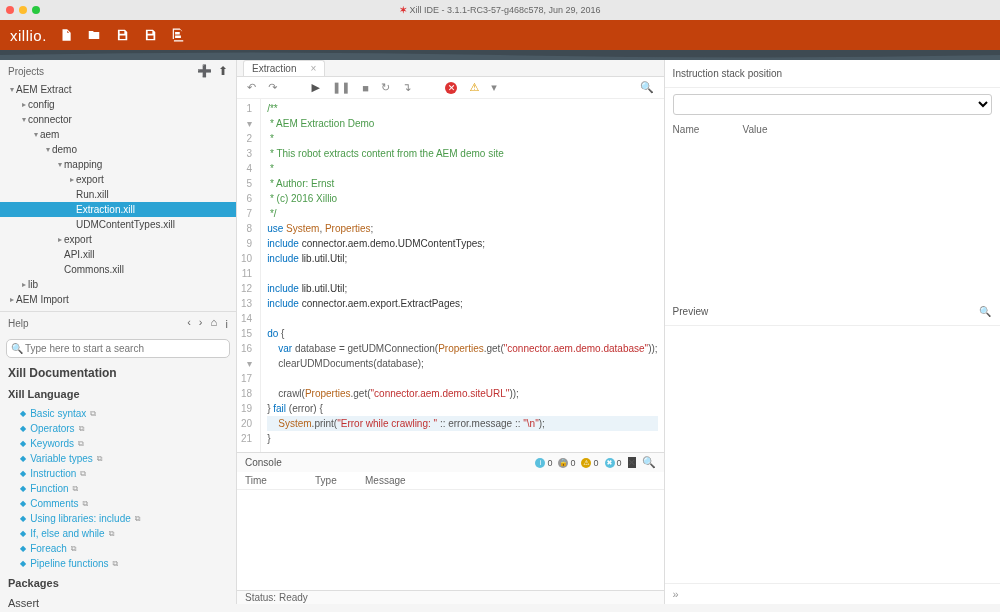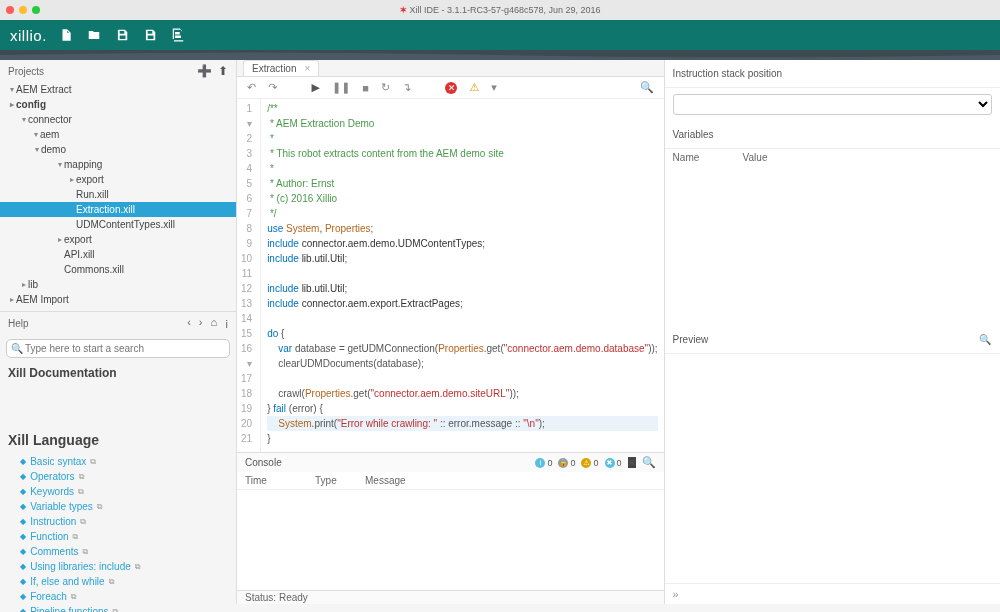--- a/index.html
+++ b/index.html
@@ -7,21 +7,21 @@
 
 .titlebar { height: 20px; background: #e8e8e8; position: relative; display: flex; align-items: center; }
 .traffic-lights { display: flex; gap: 5px; position: absolute; left: 6px; }
 .traffic-lights span { width: 8px; height: 8px; border-radius: 50%; display: block; }
 .tl-red { background: #ff5f56; }
 .tl-yellow { background: #ffbd2e; }
 .tl-green { background: #27c93f; }
 .win-title { margin: 0 auto; font-size: 9px; color: #666; }
 .win-title .redicon { color: #d33; font-weight: bold; }
 
-.toolbar { height: 30px; background: #0f766e; display: flex; align-items: center; padding: 0 10px; color: #fff; }
+.toolbar { height: 30px; background: #c2410c; display: flex; align-items: center; padding: 0 10px; color: #fff; }
 .logo { font-size: 15px; font-weight: 300; letter-spacing: 0.5px; margin-right: 12px; }
 .toolbar-icons { display: flex; gap: 14px; }
 .toolbar-icons .ico { width: 14px; height: 14px; fill: #fff; cursor: pointer; }
 .toolbar-right { margin-left: auto; }
 
 .wave { height: 10px; background: #3e4a52; position: relative; overflow: hidden; }
 .wave svg { position: absolute; top: 0; left: 0; width: 100%; height: 100%; }
 
 .main { display: flex; height: calc(100% - 54px - 14px); }
 
@@ -40,32 +40,32 @@
 
 .help-section { border-top: 1px solid #ddd; padding: 4px 8px; display: flex; align-items: center; font-size: 10px; color: #666; margin-top: 4px; }
 .help-section .nav { margin-left: auto; display: flex; gap: 8px; font-size: 11px; cursor: pointer; }
 
 .search-box { margin: 4px 6px; }
 .search-box input { width: 100%; font-size: 10px; padding: 3px 6px 3px 18px; border: 1px solid #ccc; border-radius: 5px; background: #fff; }
 .search-wrap { position: relative; }
 .search-wrap .sicon { position: absolute; left: 5px; top: 4px; font-size: 10px; color: #999; }
 
 .doc-header { font-size: 12px; font-weight: 600; color: #444; padding: 4px 8px; }
-.doc-section { font-size: 14px; font-weight: 600; padding: 4px 8px; color: #444; margin-top: 44px; }
+.doc-section { font-size: 11px; font-weight: 600; padding: 4px 8px; color: #444; }
 .doc-list { padding: 2px 0; }
 .doc-item { padding: 2px 8px 2px 20px; font-size: 10px; display: flex; align-items: center; gap: 4px; }
 .bullet { color: #2ba3d4; font-size: 8px; }
 .doc-link { color: #2ba3d4; cursor: pointer; }
 .ext-icon { color: #999; font-size: 8px; }
 .doc-item.sig { color: #999; }
 .doc-item.sig .fn { color: #2ba3d4; }
 
 .center { flex: 1; display: flex; flex-direction: column; background: #fff; }
 .tab-bar { height: 17px; display: flex; align-items: flex-end; background: #f5f5f5; border-bottom: 1px solid #ddd; padding-left: 6px; }
-.tab { background: #fff; border: 1px solid #ddd; border-bottom: none; padding: 2px 8px; font-size: 10px; display: flex; align-items: center; gap: 8px; border-radius: 3px 3px 0 0; }
+.tab { background: #fff; border: 1px solid #ddd; border-bottom: none; padding: 2px 8px; font-size: 10px; display: flex; align-items: center; gap: 14px; border-radius: 3px 3px 0 0; }
 .tab .close { color: #aaa; font-size: 10px; cursor: pointer; }
 
 .editor-toolbar { height: 22px; border-bottom: 1px solid #eee; display: flex; align-items: center; padding: 0 10px; gap: 12px; }
 .et-icon { color: #888; font-size: 11px; cursor: pointer; }
 .et-icon.play { color: #555; }
 .et-icon.stop-red { color: #fff; background: #d33; border-radius: 50%; width: 12px; height: 12px; display: inline-flex; align-items: center; justify-content: center; font-size: 9px; }
 .et-icon.warn { color: #d90; }
 .et-right { margin-left: auto; }
 
 .editor { flex: 1; display: flex; font-family: Menlo, Consolas, monospace; font-size: 10px; line-height: 15px; overflow: auto; }
@@ -161,33 +161,33 @@
       <div class="actions">
         <span>➕</span>
         <span>⬆</span>
       </div>
     </div>
     <div class="tree" id="tree">
         <div class="tree-item" style="padding-left: 8px;">
           <span class="arrow down"></span>
           <span> AEM Extract</span>
         </div>
-        <div class="tree-item" style="padding-left: 8px; font-weight: bold;">
+        <div class="tree-item" style="padding-left: 20px;">
           <span class="arrow right"></span>
           <span> config</span>
         </div>
         <div class="tree-item" style="padding-left: 20px;">
           <span class="arrow down"></span>
           <span> connector</span>
         </div>
         <div class="tree-item" style="padding-left: 32px;">
           <span class="arrow down"></span>
           <span> aem</span>
         </div>
-        <div class="tree-item" style="padding-left: 33px;">
+        <div class="tree-item" style="padding-left: 44px;">
           <span class="arrow down"></span>
           <span> demo</span>
         </div>
         <div class="tree-item" style="padding-left: 56px;">
           <span class="arrow down"></span>
           <span> mapping</span>
         </div>
         <div class="tree-item" style="padding-left: 68px;">
           <span class="arrow right"></span>
           <span> export</span>
@@ -296,20 +296,21 @@
           <span class="doc-link">Foreach</span> 
           <span class="ext-icon">⧉</span>
         </div>
         <div class="doc-item">
           <span class="bullet">◆</span> 
           <span class="doc-link">Pipeline functions</span> 
           <span class="ext-icon">⧉</span>
         </div>
       </div>
     <div class="doc-section">Packages</div>
+    <div class="doc-section" style="font-weight:400">Assert</div>
     <div class="doc-list" id="assertlist">
         <div class="doc-item sig"> <span class="fn">equal</span>(actual, expected, message)</div>
       </div>
   </div>
 
   <div class="center">
     <div class="tab-bar">
       <div class="tab">
         <span>Extraction</span>
         <span class="close">×</span>
@@ -396,23 +397,20 @@
     </div>
   </div>
 
   <div class="rightpane">
     <div class="rp-section-h">
       <span>Instruction stack position</span>
     </div>
     <div class="rp-select">
       <select><option></option></select>
     </div>
-    <div class="rp-section-h">
-      <span>Variables</span>
-    </div>
     <div class="var-cols">
       <div class="vc-name">Name</div>
       <div class="vc-val">Value</div>
     </div>
     <div style="height:160px"></div>
     <div class="rp-section-h">
       <span>Preview</span>
       <span class="sicon">🔍</span>
     </div>
     <div class="rp-fill"></div>

